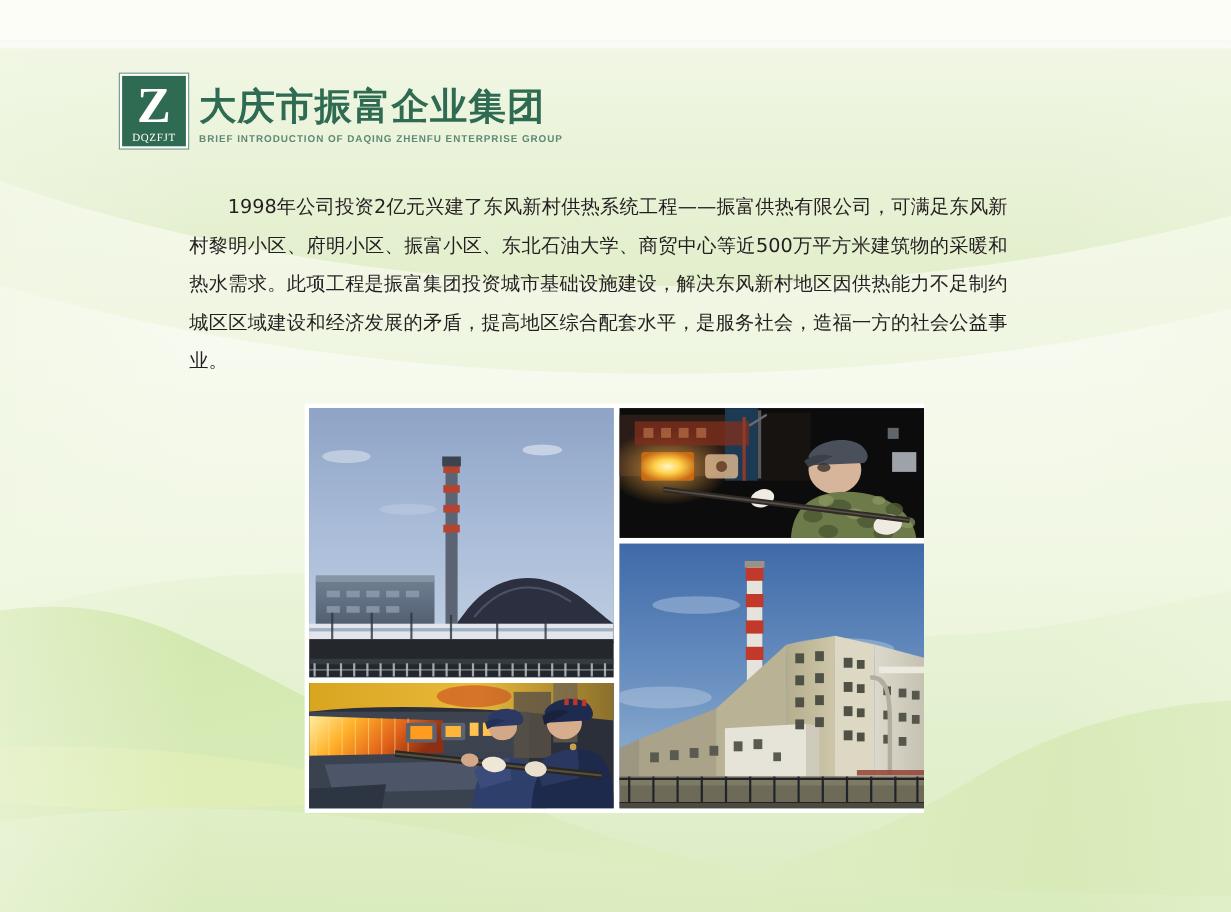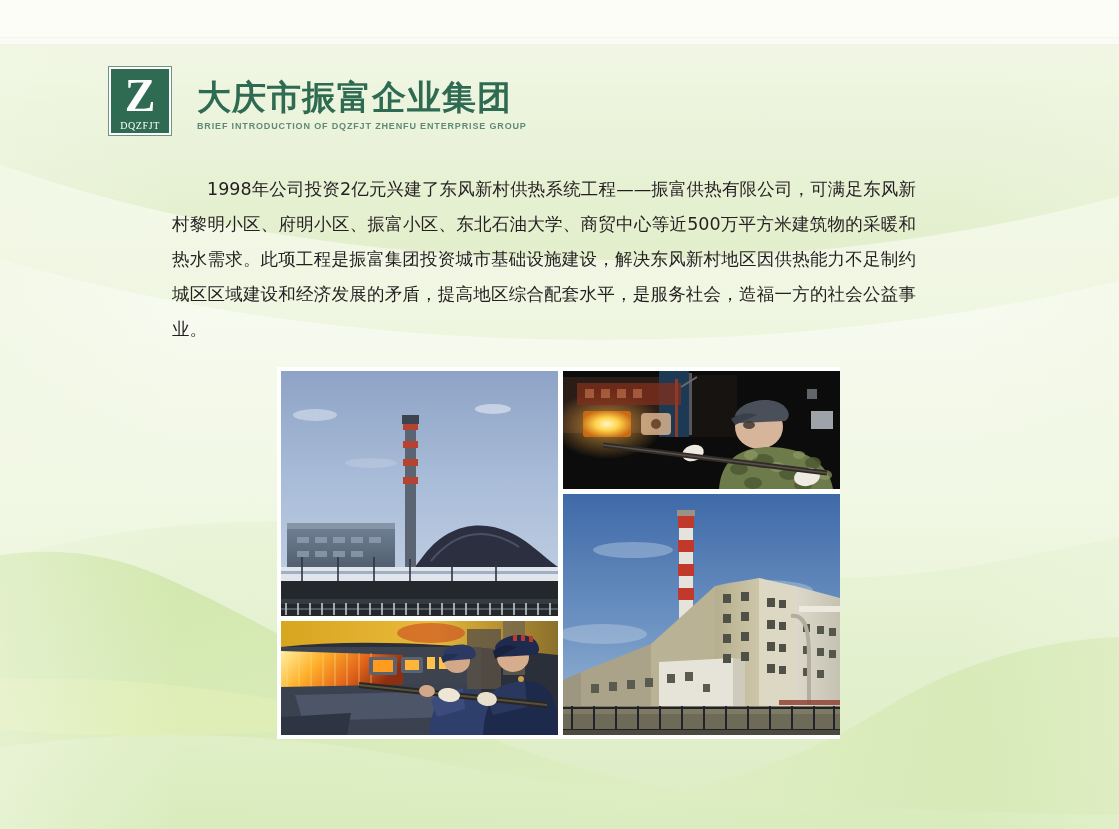--- a/index.html
+++ b/index.html
@@ -128,21 +128,21 @@
   }
   .logo-abbr {
     color: #ffffff;
     font-family: "Liberation Serif", "DejaVu Serif", serif;
     font-size: 10px;
     letter-spacing: 0.6px;
     margin-top: 1px;
   }
 
   .logo-text {
-    margin-left: 25px;
+    margin-left: 9px;
     margin-top: 12px;
   }
   .brand-cn {
     color: #2f6b52;
     font-family: "DejaVu Sans", "Liberation Sans", sans-serif;
     font-weight: bold;
     font-size: 34px;
     line-height: 38px;
     letter-spacing: 1px;
     white-space: nowrap;
@@ -247,21 +247,21 @@
 
   <div class="header">
     <div class="logo-mark">
       <div class="logo-mark-inner">
         <div class="logo-z">Z</div>
         <div class="logo-abbr">DQZFJT</div>
       </div>
     </div>
     <div class="logo-text">
       <div class="brand-cn">大庆市振富企业集团</div>
-      <div class="brand-en">BRIEF INTRODUCTION OF DQZFJT ZHENFU ENTERPRISE GROUP</div>
+      <div class="brand-en">BRIEF INTRODUCTION OF DAQING ZHENFU ENTERPRISE GROUP</div>
     </div>
   </div>
 
   <div class="body-copy">1998年公司投资2亿元兴建了东风新村供热系统工程——振富供热有限公司，可满足东风新村黎明小区、府明小区、振富小区、东北石油大学、商贸中心等近500万平方米建筑物的采暖和热水需求。此项工程是振富集团投资城市基础设施建设，解决东风新村地区因供热能力不足制约城区区域建设和经济发展的矛盾，提高地区综合配套水平，是服务社会，造福一方的社会公益事业。</div>
 
   <div class="collage-grid">
 
     <div class="ph ph-plant-wide">
       <svg viewBox="0 0 277 245" preserveAspectRatio="none" xmlns="http://www.w3.org/2000/svg">
         <defs>

